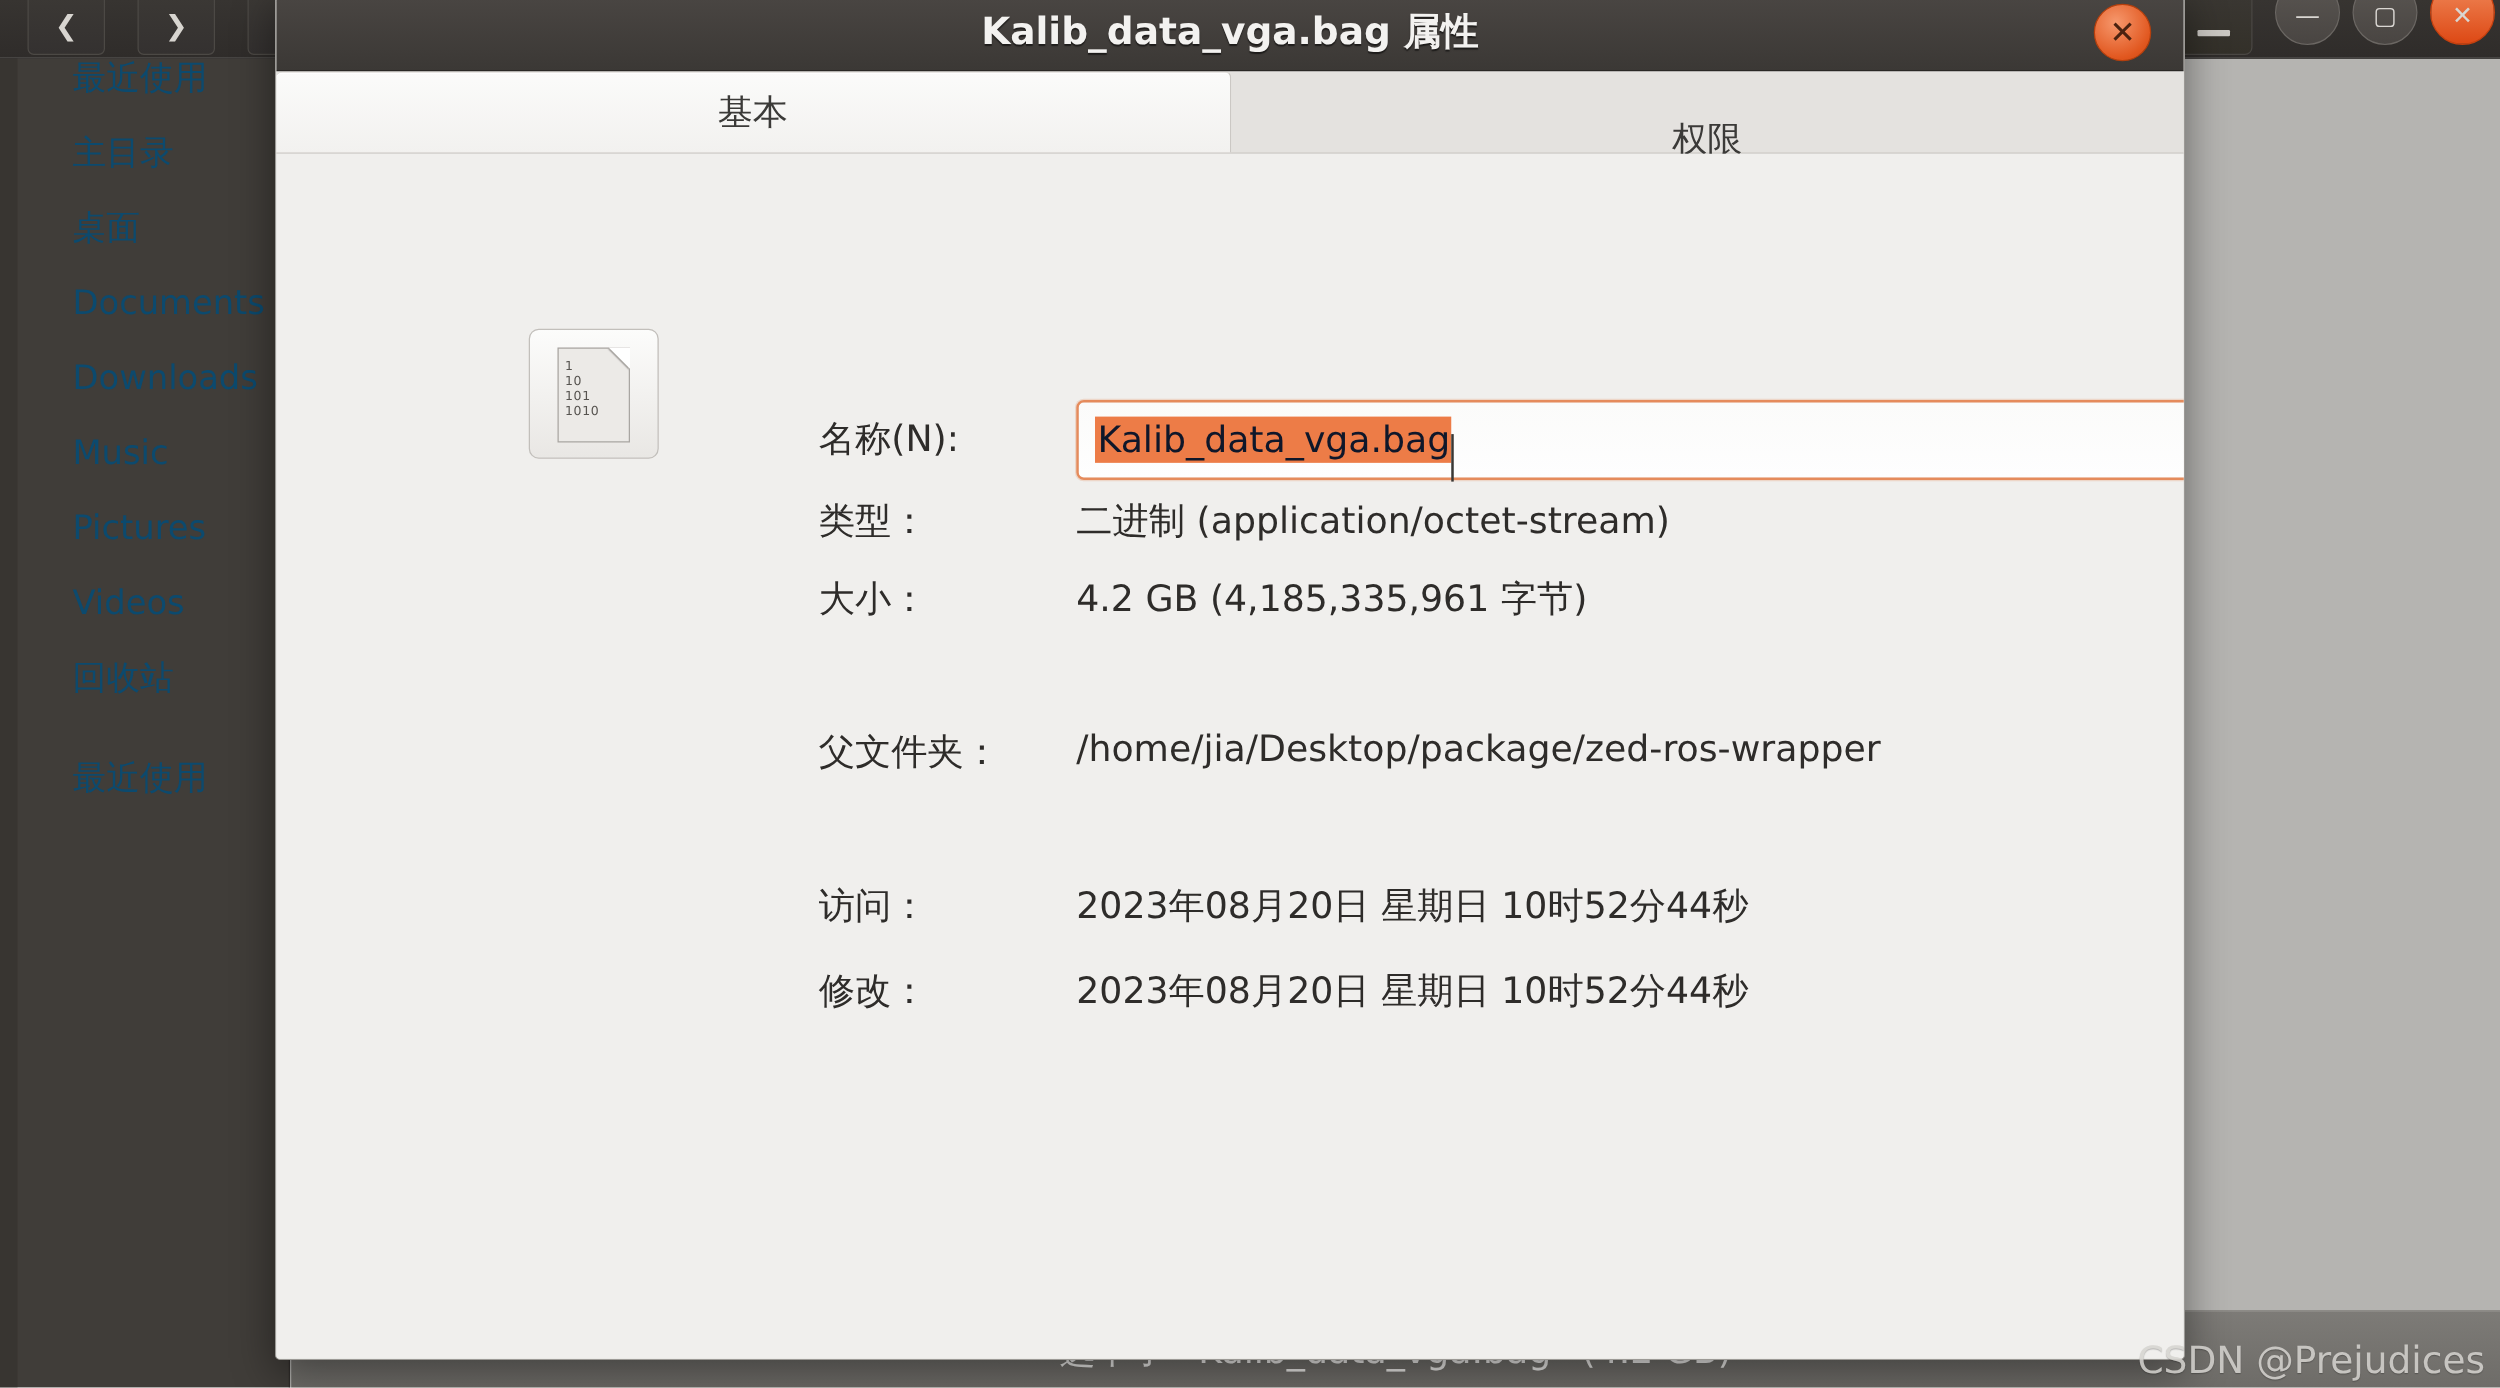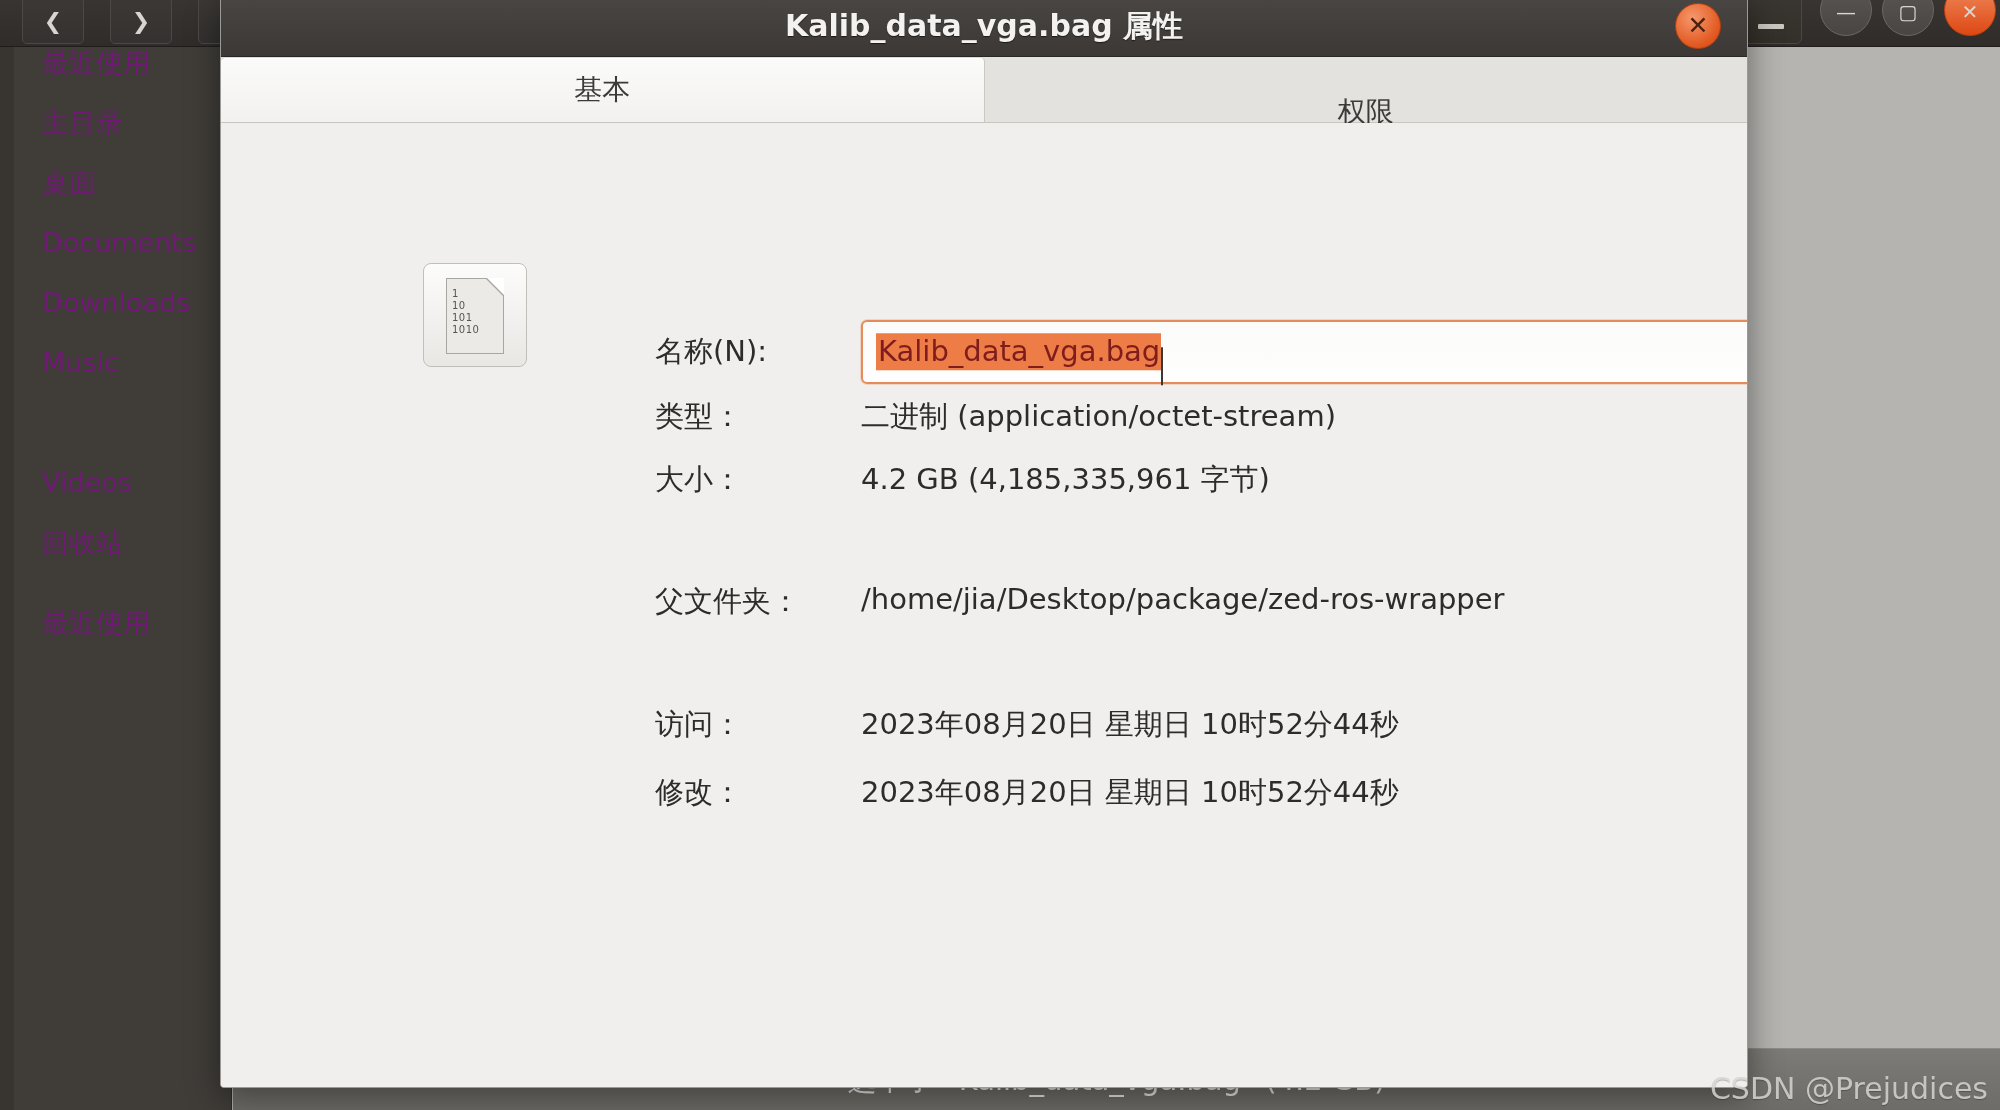--- a/index.html
+++ b/index.html
@@ -58,25 +58,25 @@
     background: #403d39;
     border-right: 1px solid #302d2b;
   }
   .bg-sidebar-edge {
     position:absolute; left:0; top:47px; width:14px; height:1063px;
     background:#383531;
   }
 
   .side-item {
     position: absolute;
-    left: 42px;
+    left: 58px;
     width: 260px;
     height: 36px;
     line-height: 36px;
-    color: #701a75;
+    color: #0c4a6e;
     font-size: 27px;
     white-space: nowrap;
     overflow: hidden;
   }
 
   .bg-content {
     position: absolute;
     left: 233px; top: 47px;
     width: 1767px; height: 1063px;
     background: #b5b4b1;
@@ -279,21 +279,21 @@
     background: linear-gradient(180deg,#fbfbfa,#fefefe);
     border: 2px solid #e58b5c;
     border-radius: 6px;
     box-shadow: 0 0 0 1px rgba(229,139,92,0.25);
   }
   .name-input .sel {
     position: absolute;
     left: 13px; top: 50%;
     transform: translateY(-50%);
     background: #ed7c47;
-    color: #7f1d1d;
+    color: #0f172a;
     font-size: 29px;
     padding: 3px 1px 4px 2px;
     line-height: 1.05;
   }
   .caret {
     position: absolute;
     top: 14px;
     right: -2px;
     width: 2px; height: 38px;
     background: #3a3835;
@@ -319,20 +319,21 @@
 
     <div class="bg-sidebar"></div>
     <div class="bg-sidebar-edge"></div>
 
     <div class="side-item" style="top:45px"><span>最近使用</span></div>
     <div class="side-item" style="top:105px"><span>主目录</span></div>
     <div class="side-item" style="top:165px"><span>桌面</span></div>
     <div class="side-item" style="top:285px"><span>Downloads</span></div>
     <div class="side-item" style="top:225px"><span>Documents</span></div>
     <div class="side-item" style="top:345px"><span>Music</span></div>
+    <div class="side-item" style="top:405px"><span>Pictures</span></div>
     <div class="side-item" style="top:465px"><span>Videos</span></div>
     <div class="side-item" style="top:525px"><span>回收站</span></div>
     <div class="side-item" style="top:605px"><span>最近使用</span></div>
 
     <div class="bg-content"></div>
 
     <div class="bg-headerbar">
       <div class="bg-toolbtn" style="left:22px">
         <span class="glyph">❮</span>
       </div>

